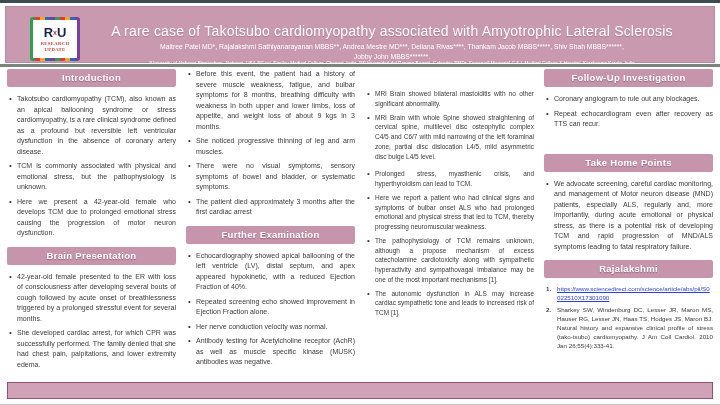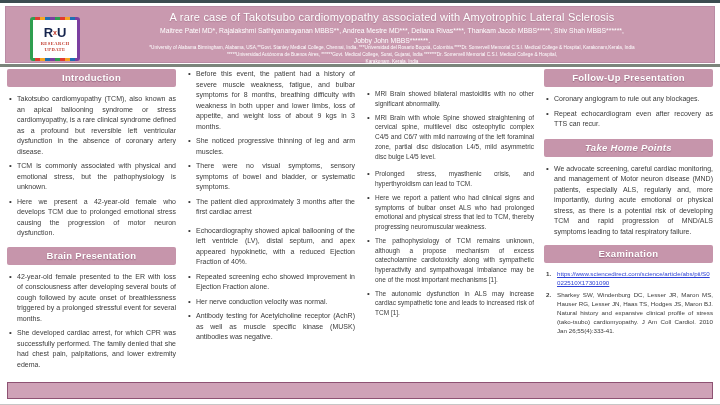--- a/index.html
+++ b/index.html
@@ -18,35 +18,35 @@
   .logo { position:absolute; left:24px; top:10px; width:50px; height:44px;
           border:3px solid transparent; border-radius:3px;
           background: linear-gradient(#ffffff,#ffffff) padding-box,
             repeating-linear-gradient(90deg,#2e9e4f 0 5px,#e03c31 5px 10px,#f5a623 10px 15px,#1f6fb2 15px 20px,#7b3fa0 20px 25px) border-box;
           display:flex; flex-direction:column; align-items:center; justify-content:center; }
   .logo-mark { color:#15244d; font-weight:bold; font-size:13px; line-height:1; letter-spacing:0; }
   .logo-mark .small-x { font-size:7px; color:#c0392b; vertical-align:2px; }
   .logo-sub { width:42px; margin-top:2px; font-family:"Liberation Serif", serif; font-weight:bold;
               font-size:4.6px; line-height:1.15; color:#c0392b; letter-spacing:0.4px; text-align:center; }
 
-  .title { font-size:11px; line-height:1.25; font-weight:400; letter-spacing:0.2px;
-           text-shadow:0 1px 1px rgba(120,70,95,0.35); }
+  .title { font-size:14px; line-height:1.25; font-weight:400; letter-spacing:0.2px;
+           text-shadow:0 1px 1px rgba(120,70,95,0.35);margin-top:12px; }
   .authors { font-size:6.8px; line-height:1.35; margin-top:1px; }
   .affil   { font-size:4.7px; line-height:1.45; }
 
   
   .content { position:absolute; top:66px; left:7px; right:7px; bottom:27px;
              display:grid; grid-template-columns:repeat(4,1fr); column-gap:10px; overflow:hidden; }
   .col { font-size:7px; color:#3a3a3a; overflow:hidden; }
   .col3 { padding-top:20px; font-size:6.5px; }
 
   .sec-bar { background:#c695ab; border-radius:2px; color:#ffffff; font-weight:bold;
              font-size:9.5px; letter-spacing:0.3px; text-align:center; padding:3px 0 4px;
              margin-bottom:7px; text-shadow:0 1px 1px rgba(90,40,70,0.4); }
-  .mt { margin-top:9px;font-style:italic; }
+  .mt { margin-top:24px; }
 
   ul.bullets { list-style:none; margin-bottom:8px; }
   ul.bullets li { position:relative; padding-left:10px; margin-bottom:4px;
                   line-height:1.5; text-align:justify; }
   ul.bullets li::before { content:"\2022"; position:absolute; left:2px; top:-1px; font-size:8px; color:#3a3a3a; }
 
   
   ol.refs { list-style:none; counter-reset:ref; margin:2px 0 0 2px; font-size:6.2px; }
   ol.refs li { counter-increment:ref; position:relative; padding-left:11px; margin-bottom:3px;
                line-height:1.45; text-align:justify; }
@@ -94,20 +94,21 @@
       </ul>
     </div>
 
     <div class="col">
       <ul class="bullets">
         <li>Before this event, the patient had a history of severe muscle weakness, fatigue, and bulbar symptoms for 8 months, breathing difficulty with weakness in both upper and lower limbs, loss of appetite, and weight loss of about 9 kgs in 3 months.</li>
         <li>She noticed progressive thinning of leg and arm muscles.</li>
         <li>There were no visual symptoms, sensory symptoms of bowel and bladder, or systematic symptoms.</li>
         <li>The patient died approximately 3 months after the first cardiac arrest</li>
       </ul>
+      <div class="sec-bar">Further Examination</div>
       <ul class="bullets">
         <li>Echocardiography showed apical ballooning of the left ventricle (LV), distal septum, and apex appeared hypokinetic, with a reduced Ejection Fraction of 40%.</li>
         <li>Repeated screening echo showed improvement in Ejection Fraction alone.</li>
         <li>Her nerve conduction velocity was normal.</li>
         <li>Antibody testing for Acetylcholine receptor (AchR) as well as muscle specific kinase (MUSK) antibodies was negative.</li>
       </ul>
     </div>
 
     <div class="col col3">
       <ul class="bullets">
@@ -116,30 +117,30 @@
       </ul>
       <ul class="bullets">
         <li>Prolonged stress, myasthenic crisis, and hyperthyroidism can lead to TCM.</li>
         <li>Here we report a patient who had clinical signs and symptoms of bulbar onset ALS who had prolonged emotional and physical stress that led to TCM, thereby progressing neuromuscular weakness.</li>
         <li>The pathophysiology of TCM remains unknown, although a propose mechanism of excess catecholamine cardiotoxicity along with sympathetic hyperactivity and sympathovagal imbalance may be one of the most important mechanisms [1].</li>
         <li>The autonomic dysfunction in ALS  may increase cardiac sympathetic tone and leads to increased risk of TCM [1].</li>
       </ul>
     </div>
 
     <div class="col">
-      <div class="sec-bar">Follow-Up Presentation</div>
+      <div class="sec-bar">Follow-Up Investigation</div>
       <ul class="bullets">
         <li>Coronary angiogram to rule out any blockages.</li>
         <li>Repeat echocardiogram even after recovery as TTS can recur.</li>
       </ul>
       <div class="sec-bar mt">Take Home Points</div>
       <ul class="bullets">
         <li>We advocate screening, careful cardiac monitoring, and management of Motor neuron disease (MND) patients, especially ALS, regularly and, more importantly, during acute emotional or physical stress, as there is a potential risk of developing TCM and rapid progression of MND/ALS symptoms leading to fatal respiratory failure.</li>
       </ul>
-      <div class="sec-bar">Examination</div>
+      <div class="sec-bar">Rajalakshmi</div>
       <ol class="refs">
         <li><a class="ref-link">https://www.sciencedirect.com/science/article/abs/pii/S0022510X17301090</a></li>
         <li>Sharkey SW, Windenburg DC, Lesser JR, Maron MS, Hauser RG, Lesser JN, Haas TS, Hodges JS, Maron BJ. Natural history and expansive clinical profile of stress (tako-tsubo) cardiomyopathy. J Am Coll Cardiol. 2010 Jan 26;55(4):333-41.</li>
       </ol>
     </div>
 
   </div>
 
   <div class="footer-bar"></div>
 

